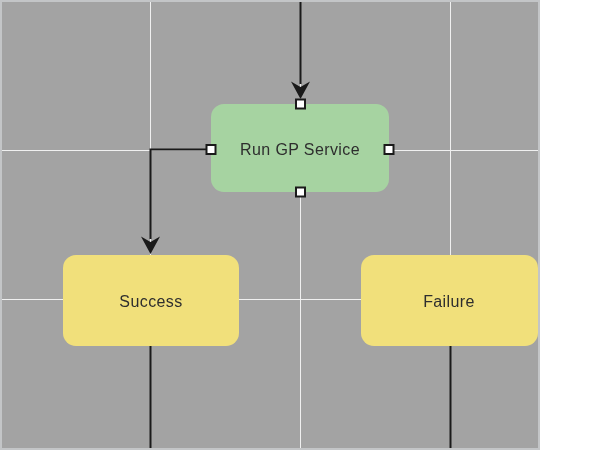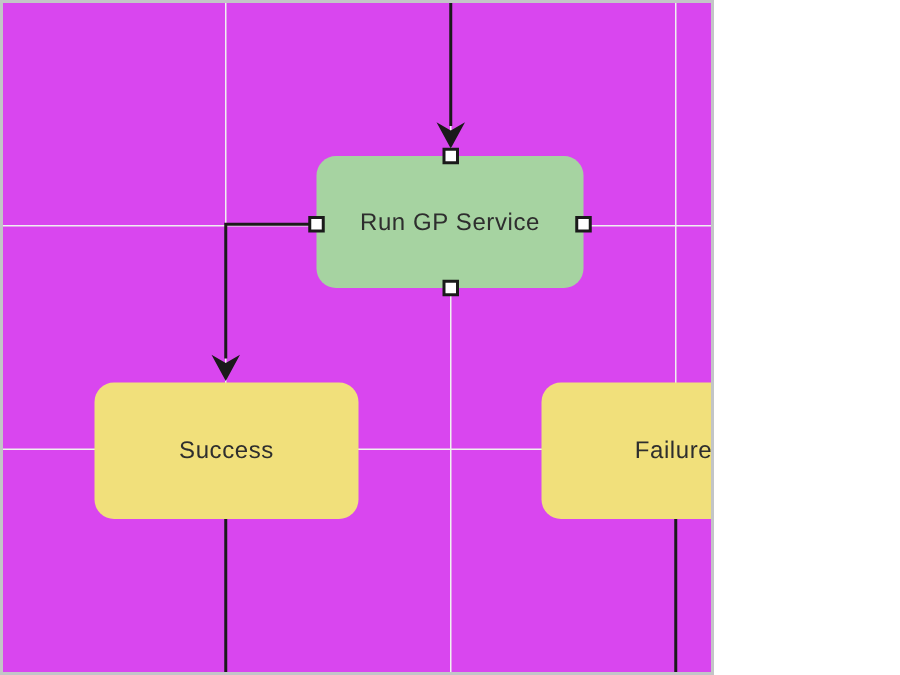--- a/index.html
+++ b/index.html
@@ -1,22 +1,22 @@
 <!DOCTYPE html>
 <html><head>
 <meta charset="utf-8">
 <style>
   html, body { margin: 0; padding: 0; background: #ffffff; }
   .canvas {
     position: relative;
-    width: 476px;
+    width: 540px;
     height: 450px;
     box-sizing: border-box;
     border: 2px solid #c3c5c7;
-    background: #d946ef;
+    background: #a3a3a3;
     overflow: hidden;
   }
   .canvas svg { display: block; }
   .grid-line { stroke-width: 1; }
   .node-shape { stroke: none; }
   .node-label {
     font-family: "Liberation Sans", sans-serif;
     font-size: 16px;
     font-weight: 400;
     letter-spacing: 0.4px;

